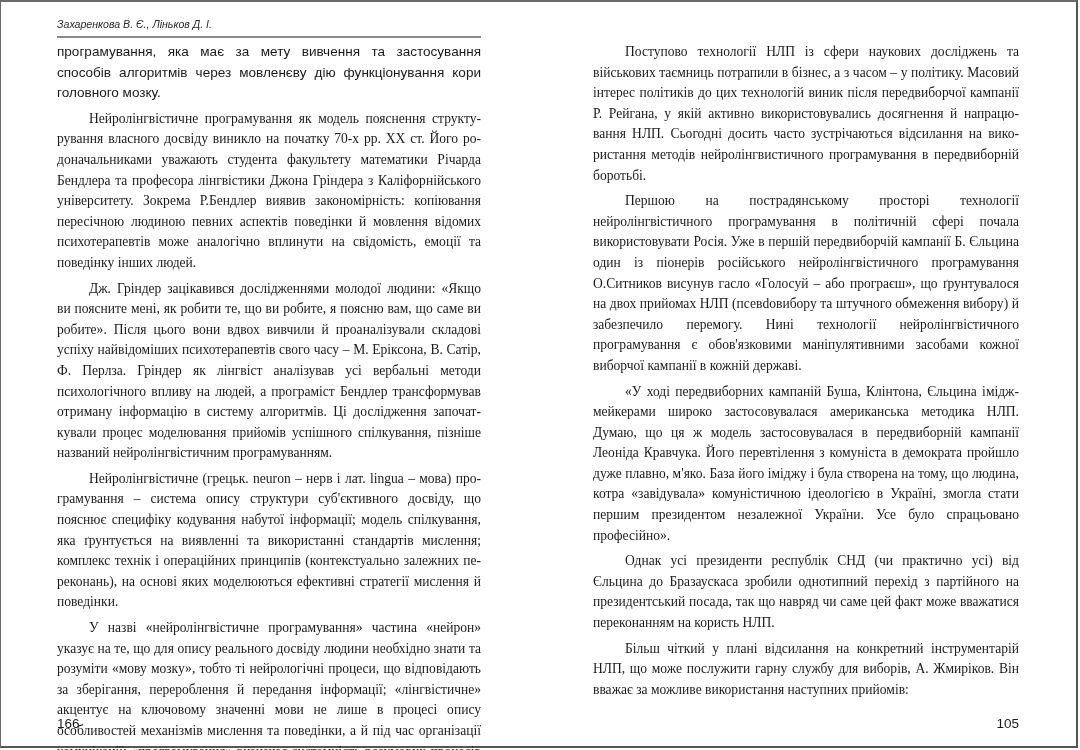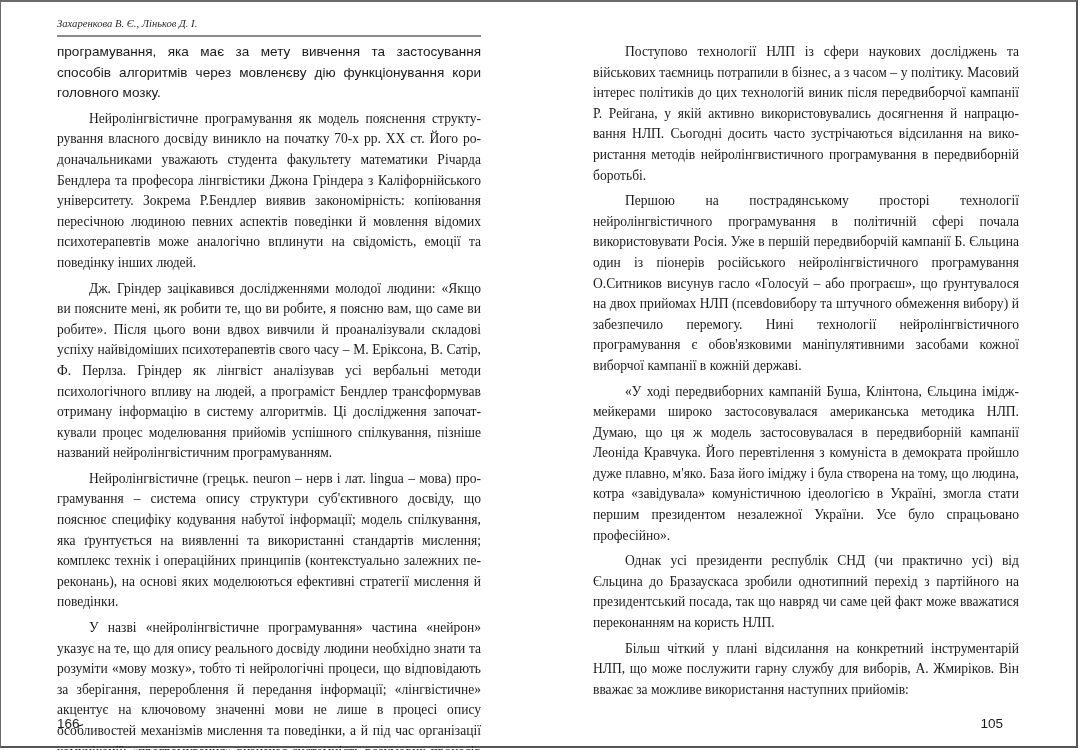--- a/index.html
+++ b/index.html
@@ -14,35 +14,34 @@
     position: absolute; top: 0; height: 750px;
     font-family: "Liberation Sans", sans-serif; color: #1a1a1a;
   }
   .page.left { left: 57px; width: 424px; }
   .page.right { left: 593px; width: 426px; }
   .running-head {
     position: absolute; top: 18px; left: 0; right: 0;
     font-style: italic; font-size: 10.6px; color: #2a2a2a;
     padding-bottom: 6px; border-bottom: 2px solid #8a8a8a;
     white-space: nowrap;
-    font-family: Liberation Serif, serif;
   }
   .right .running-head { text-align: right; }
   .body {
     position: absolute; top: 42px; left: 0; right: 0;
     font-size: 13.55px; line-height: 20.6px; text-align: justify;
     hyphens: manual;
   }
   .body p { margin: 0 0 5px 0; text-indent: 0; }
   .body p.indent { text-indent: 32px; font-family: Liberation Serif, serif; }
   .folio {
     position: absolute; top: 716px; font-size: 13.5px; color: #1a1a1a;
   }
   .left .folio { left: 0; }
-  .right .folio { right: 16px; margin-left: 32px; }
+  .right .folio { right: 0; margin-left: 32px; }
 </style>
 </head>
 <body>
 
 <div class="frame"></div>
 
 <div class="page left">
   <div class="running-head">Захаренкова В. Є., Ліньков Д. І.</div>
   <div class="body">
     <p>програмування, яка має за мету вивчення та застосування способів алгоритмів через мовленєву дію функціонування кори головного мозку.</p>

